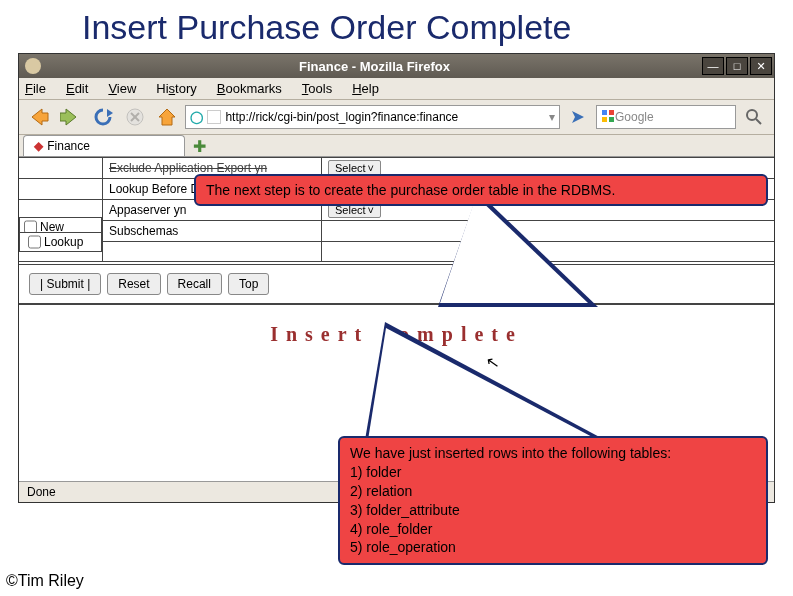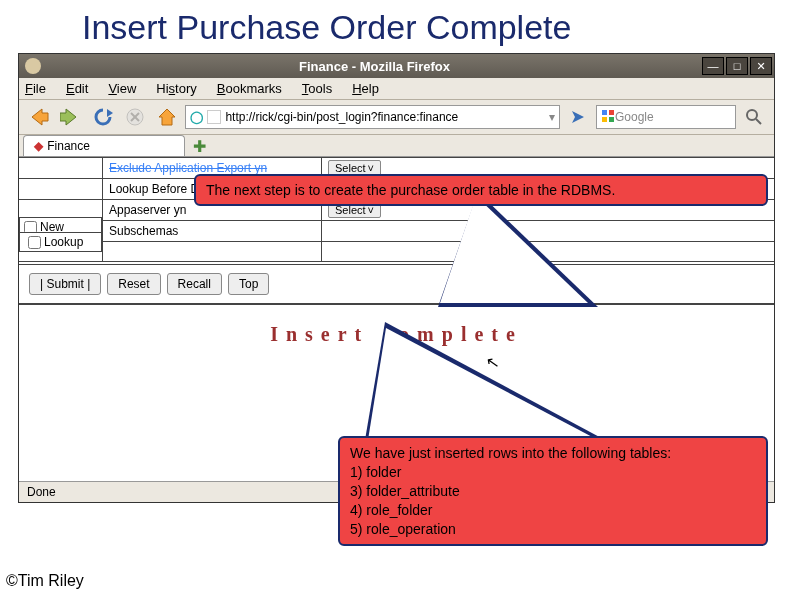--- a/index.html
+++ b/index.html
@@ -28,21 +28,21 @@
   .tab { background:#fff; border:1px solid #999; border-bottom:none; padding:3px 10px; font-size:12px; display:flex; align-items:center; gap:4px; border-radius:4px 4px 0 0; }
   .newtab { margin-left:4px; color:#4a8a3a; font-size:16px; padding:0 4px; }
   
   .content { background:#fff; position:relative; height:324px; overflow:hidden; }
   
   
   .gridrow { display:flex; align-items:center; font-size:12px; border-bottom:1px solid #444; }
   .gridrow .lcol { width:220px; padding:3px 6px; border-right:1px solid #444; border-left:1px solid #444; margin-left:83px; }
   .gridrow .rcol { padding:2px 6px; }
   .sel { background:#eee; border:1px solid #888; border-radius:2px; padding:1px 6px; font-size:11px; display:inline-flex; align-items:center; gap:2px;text-align:right; }
-  .sidecell { width:83px; position:absolute; left:0; top:60px; border:1px solid #444; padding:2px 4px; font-size:12px; background:#fff; height:20px; display:flex; align-items:center; }
+  .sidecell { width:83px; position:absolute; left:0; top:60px; border:1px solid #444; padding:2px 4px; font-size:12px; background:#fff; height:20px; display:flex; }
   .sidecell2 { top:75px;padding-left:8px; }
   .sidecell input { margin-right:3px; }
   
   .btnrow { display:flex; gap:6px; padding:8px 10px; border-top:1px solid #444; margin-top:2px;align-items:flex-end; }
   .rowbtn { background:#eee; border:1px solid #888; border-radius:3px; padding:3px 10px; font-size:12px; }
   
   .insert-msg { text-align:center; font-family:"Times New Roman",serif; color:#9a2f2f; font-size:20px; font-weight:bold; letter-spacing:8px; padding:18px 0 0; }
   .cursor { position:absolute; left:467px; top:196px; font-size:16px; transform:rotate(-10deg); }
   
   .statusbar { background:#ece8e0; border-top:1px solid #999; font-size:12px; padding:3px 8px; }
@@ -148,21 +148,21 @@
     <div class="tab">
       <span style="color:#c33;font-weight:bold">◆</span>
       <span>Finance</span>
       <span style="width:80px"></span>
     </div>
     <div class="newtab">✚</div>
   </div>
 
   <div class="content">
     <div class="gridrow" style="border-top:1px solid #444">
-      <div class="lcol" style="text-decoration:line-through;color:#3b82f6">Exclude Application Export yn</div>
+      <div class="lcol" style="text-decoration:line-through;color:#404040">Exclude Application Export yn</div>
       <div class="rcol"><span class="sel">
             <span>Select</span> 
             <span>˅</span>
           </span></div>
     </div>
     <div class="gridrow">
       <div class="lcol">Lookup Before Drop Down yn</div>
       <div class="rcol"><span class="sel">
             <span>Select</span> 
             <span>˅</span>
@@ -210,18 +210,19 @@
 
 <div class="tail tail1"></div>
 <div class="tail tail1i"></div>
 <div class="callout callout1">The next step is to create the purchase order table in the RDBMS.</div>
 
 <div class="tail tail2"></div>
 <div class="tail tail2i"></div>
 <div class="callout callout2">
   <div>We have just inserted rows into the following tables:</div>
   <div>1) folder</div>
+  <div>2) relation</div>
   <div>3) folder_attribute</div>
   <div>4) role_folder</div>
   <div>5) role_operation</div>
 </div>
 
 <div class="copyright">©Tim Riley</div>
 
 </body></html>

